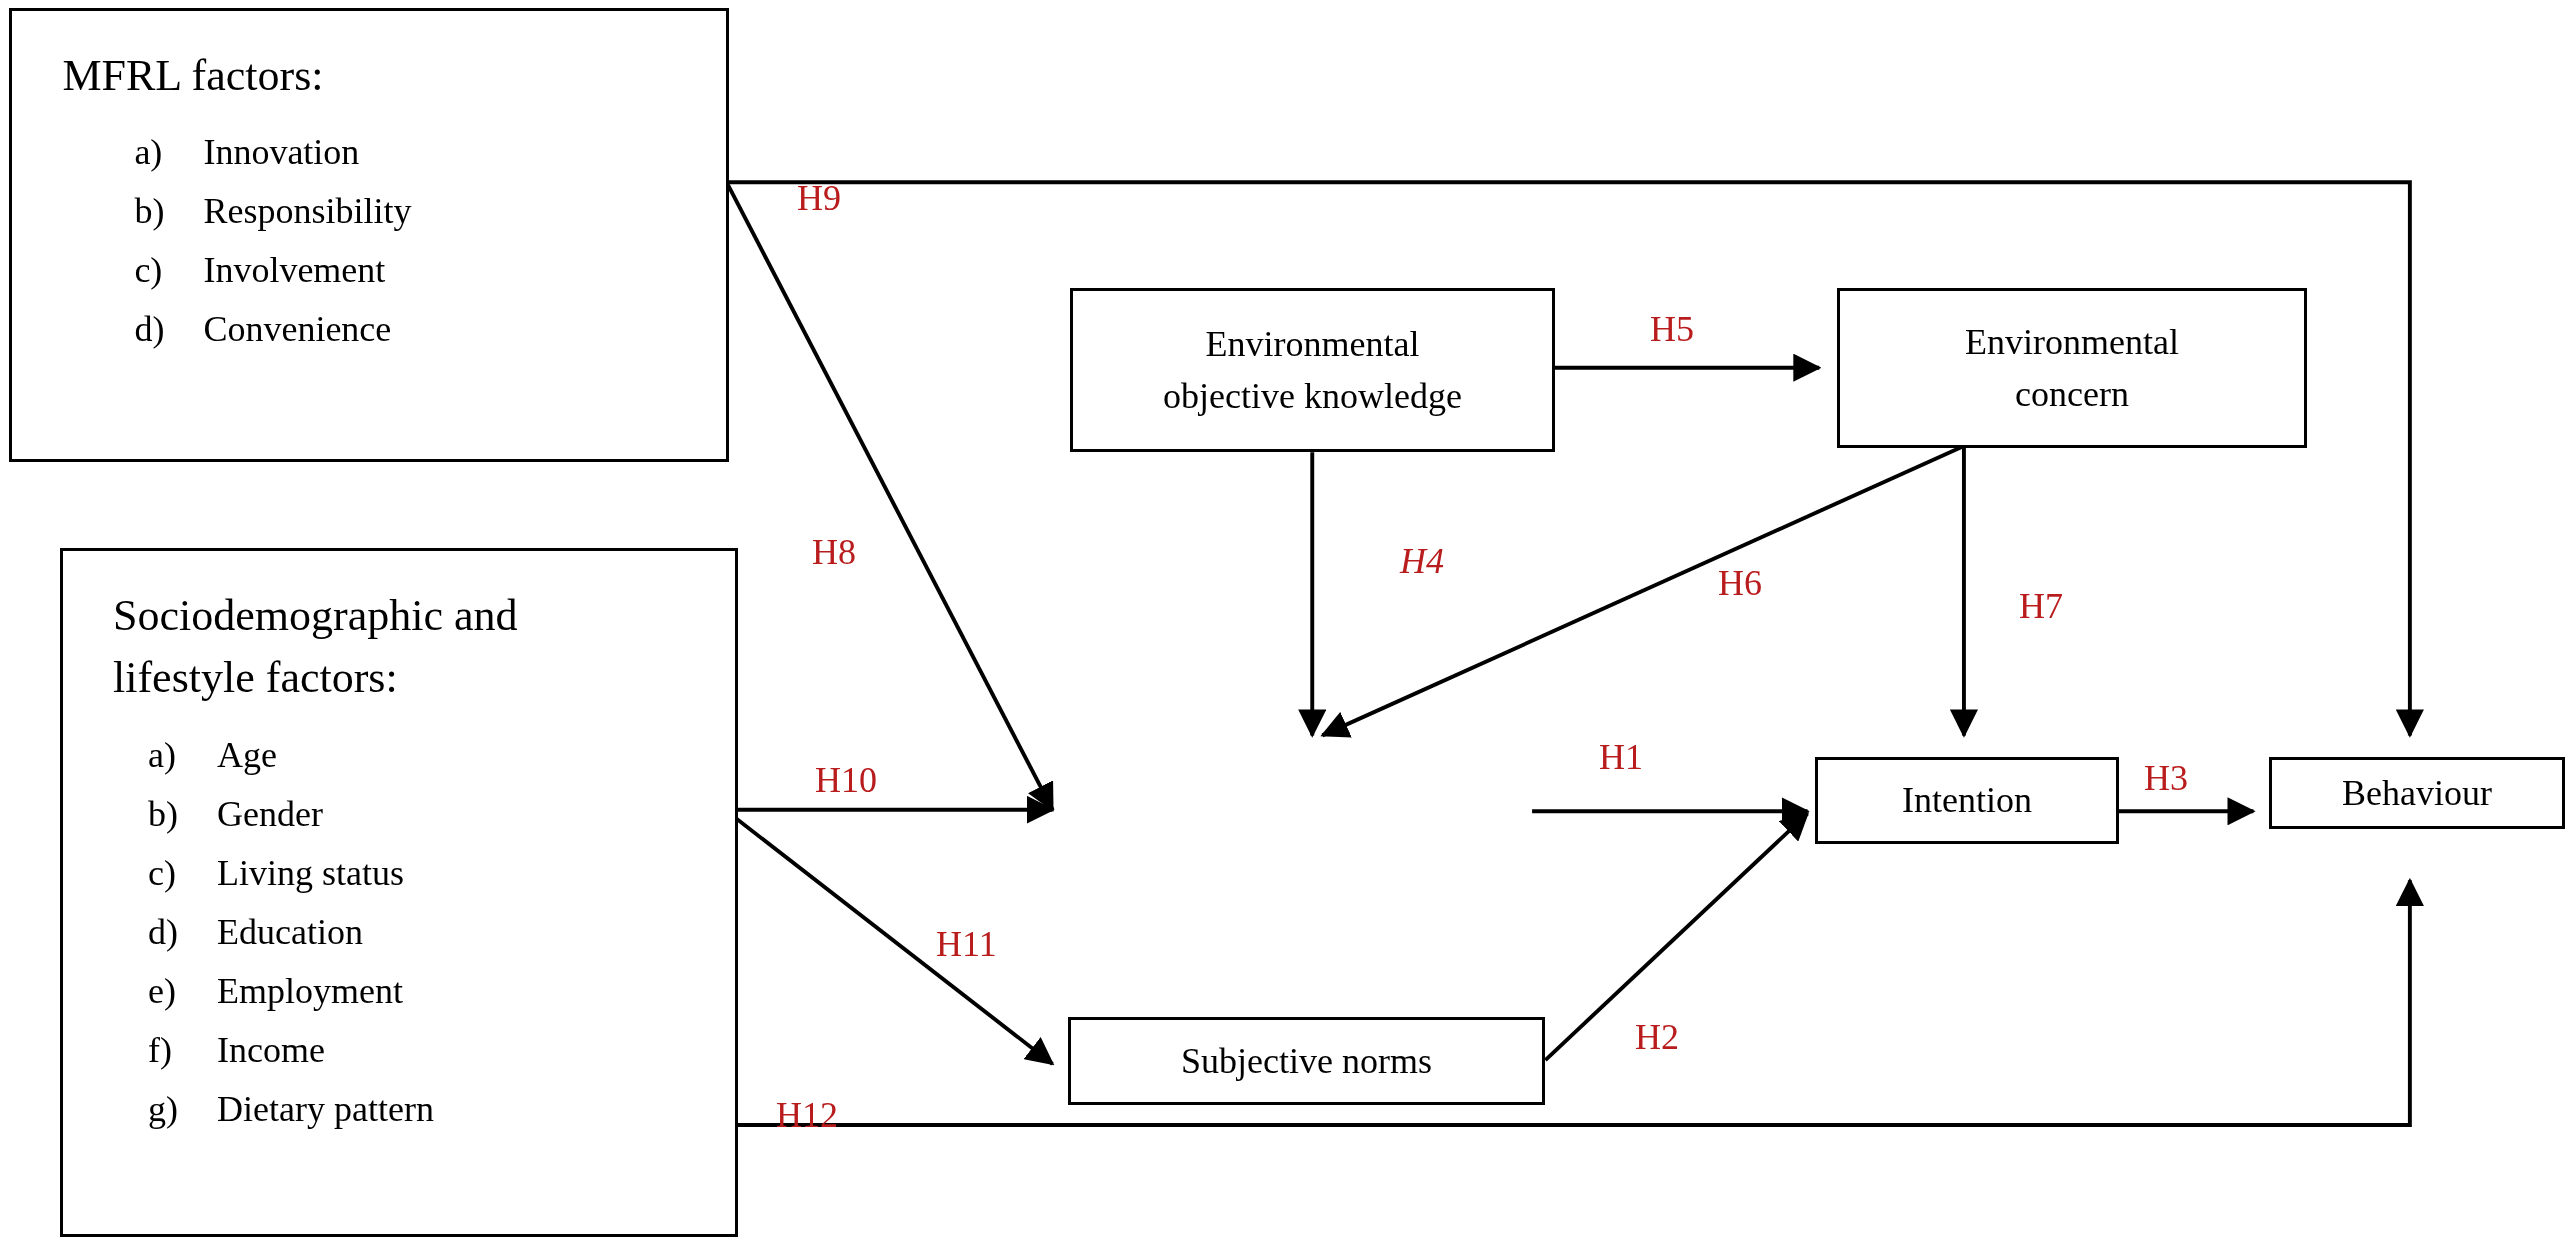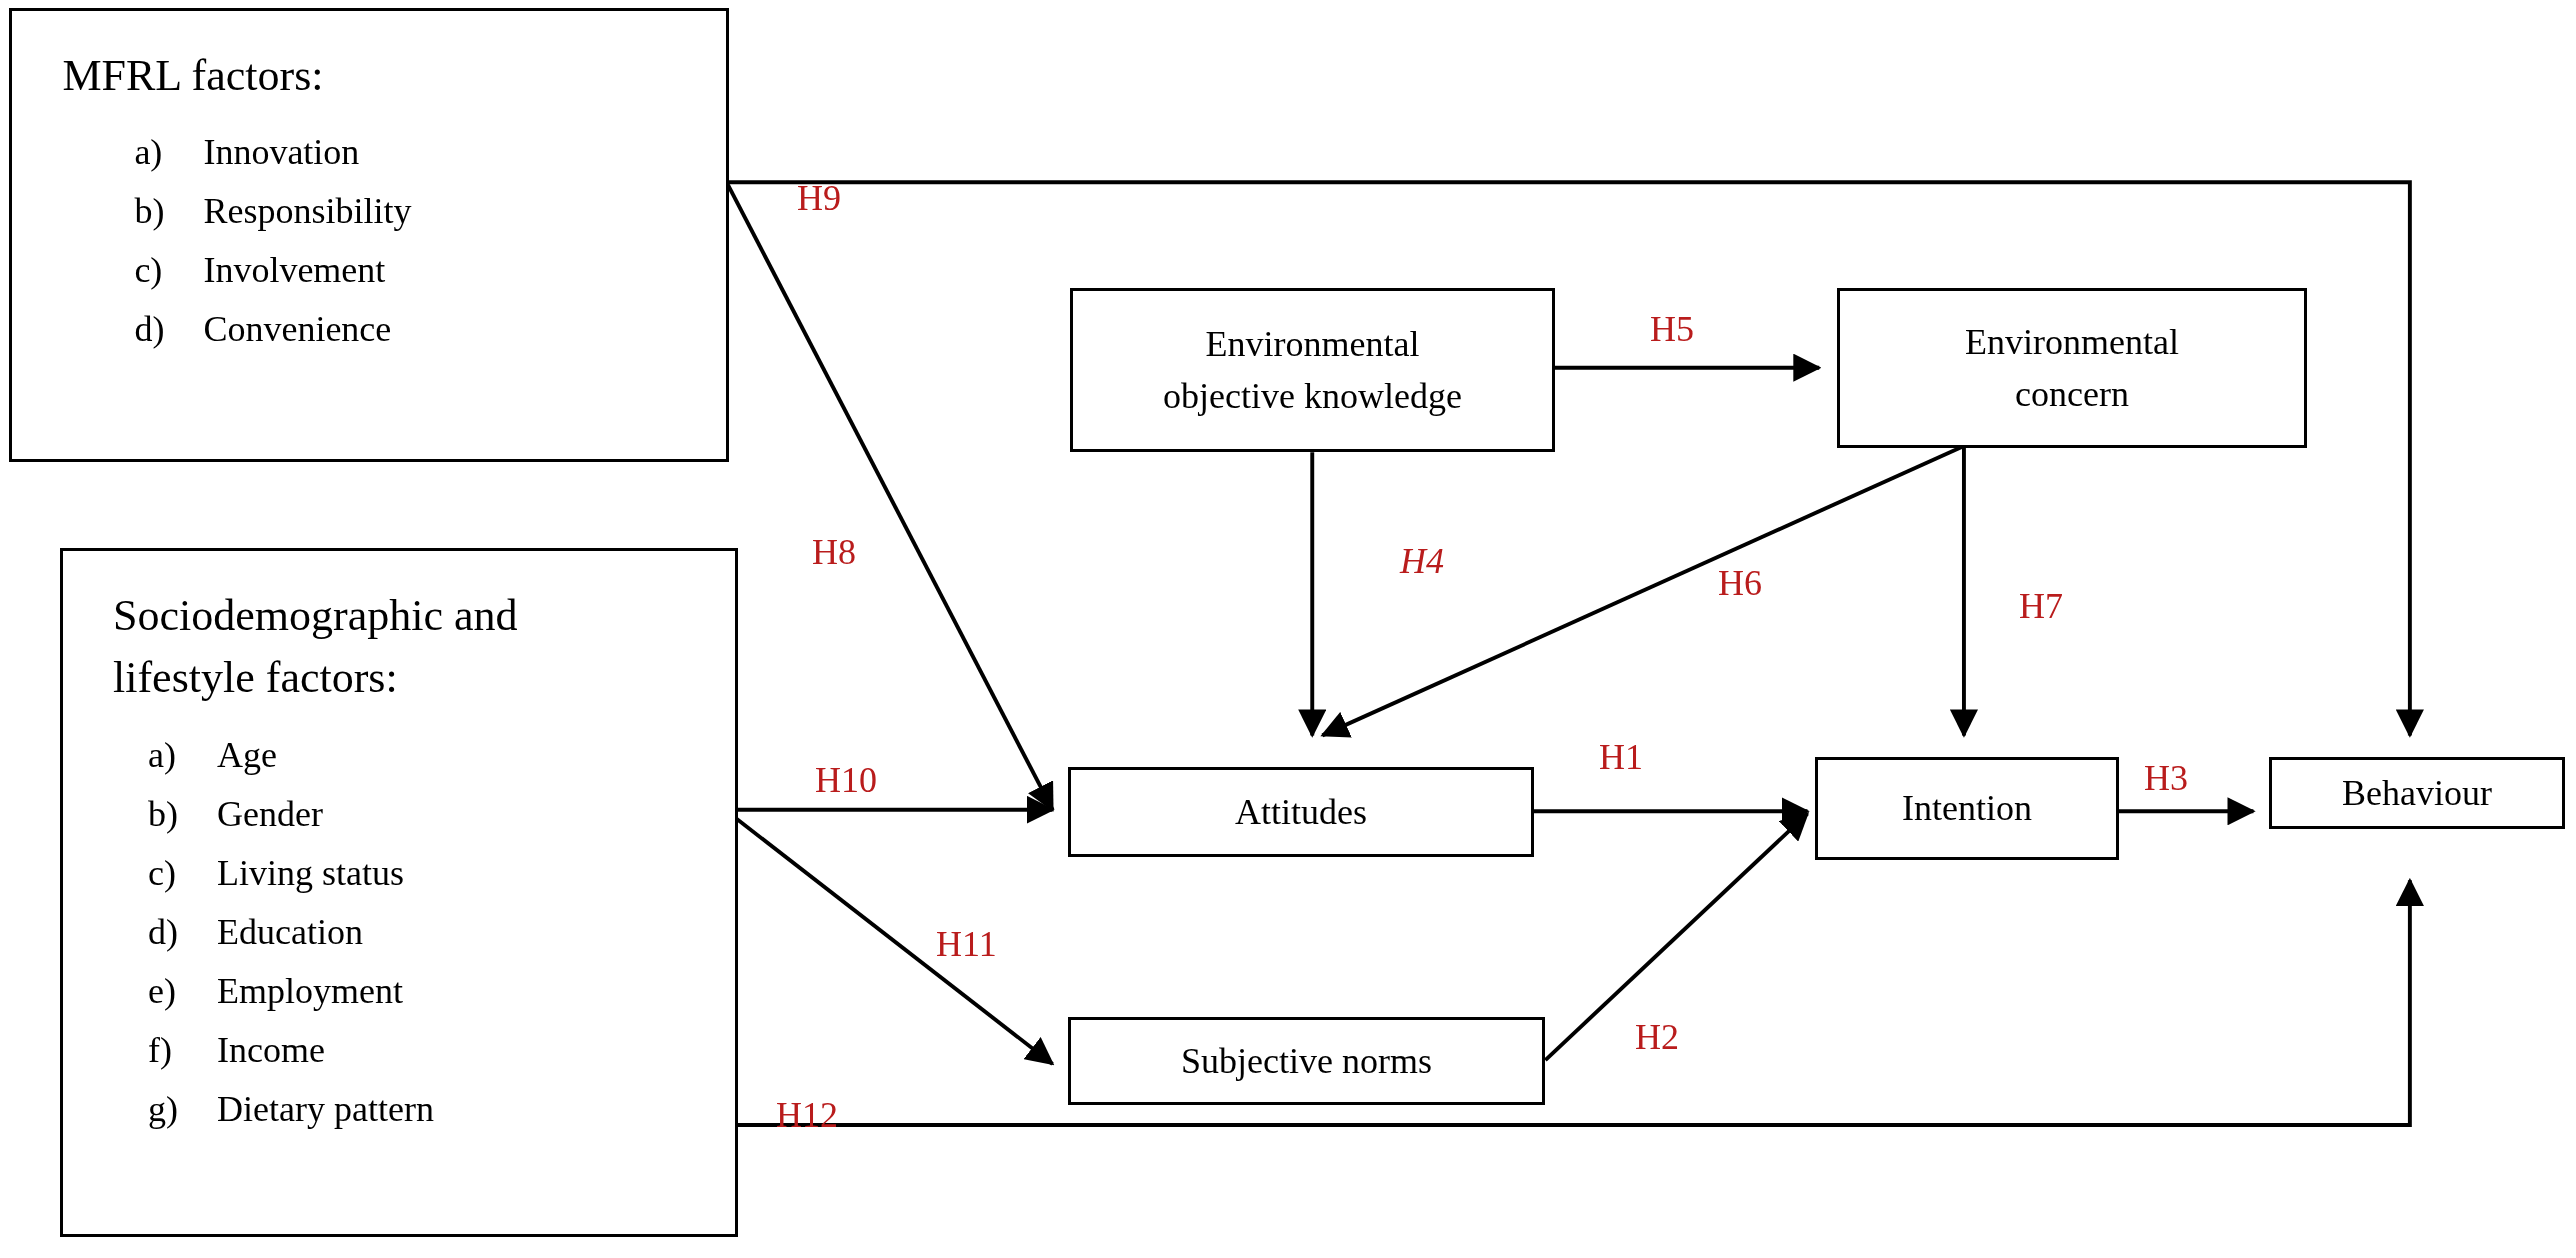--- a/index.html
+++ b/index.html
@@ -202,25 +202,22 @@
   <div class="node" style="left:1070px; top:288px; width:485px; height:164px;">
     <span class="node-label" style="white-space:pre-line;">Environmental
 objective knowledge</span>
   </div>
 
   <div class="node" style="left:1837px; top:288px; width:470px; height:160px;">
     <span class="node-label" style="white-space:pre-line;">Environmental
 concern</span>
   </div>
 
-  <div class="node" style="left:1068px; top:767px; width:466px; height:90px;">
-    <span class="node-label">Attitudes</span>
-  </div>
-
-  <div class="node" style="left:1815px; top:757px; width:304px; height:103px;text-align:center;">
+
+  <div class="node" style="left:1815px; top:757px; width:304px; height:87px;text-align:center;">
     <span class="node-label">Intention</span>
   </div>
 
   <div class="node" style="left:2269px; top:757px; width:296px; height:72px;">
     <span class="node-label">Behaviour</span>
   </div>
 
   <div class="node" style="left:1068px; top:1017px; width:477px; height:88px;text-align:center;">
     <span class="node-label">Subjective norms</span>
   </div>

